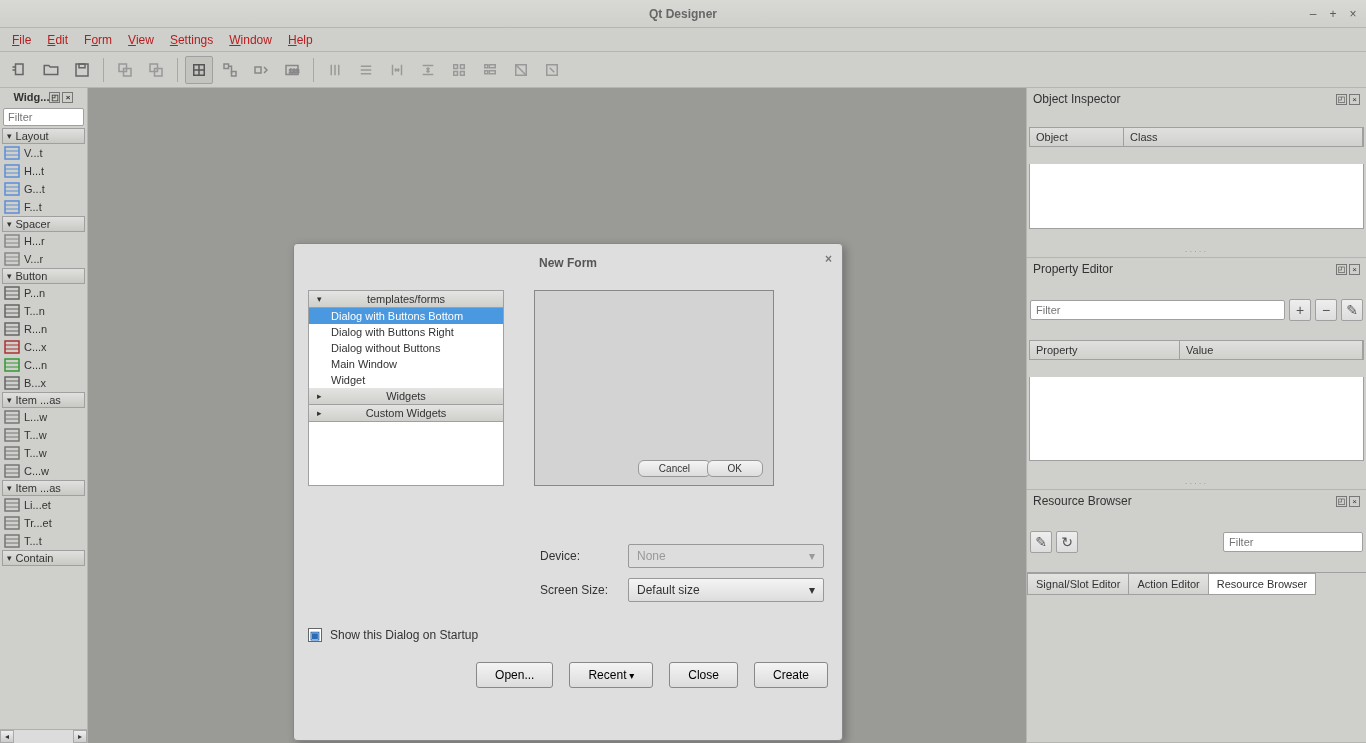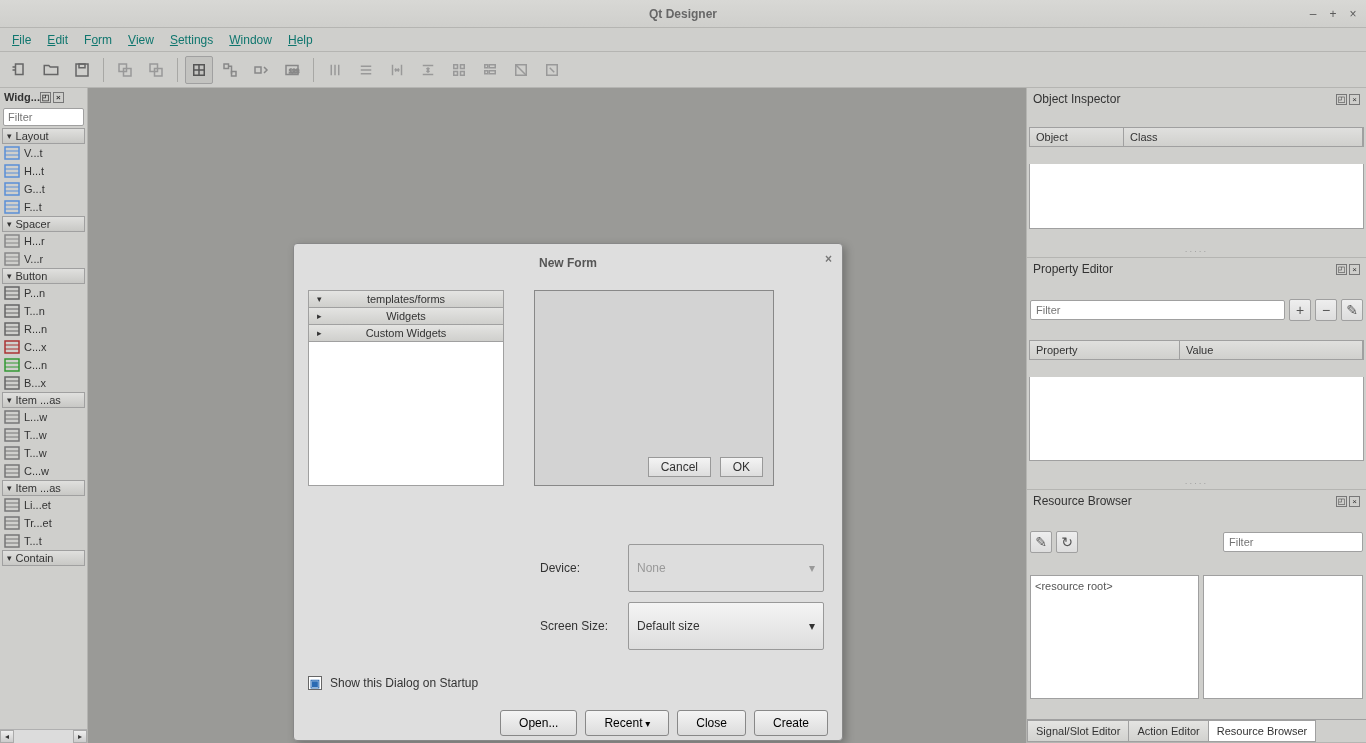--- a/index.html
+++ b/index.html
@@ -2,30 +2,30 @@
 <html><head>
 <meta charset="utf-8">
 <style>
 * { box-sizing: border-box; margin: 0; padding: 0; font-family: "Segoe UI", Arial, sans-serif; }
 body { background: #cfcfcc; width: 1366px; height: 743px; overflow: hidden; position: relative; font-size: 12px; color: #333; }
 .titlebar { height: 28px; background: linear-gradient(#d8d8d5,#cfcfcc); display:flex; align-items:center; justify-content:center; position:relative; border-bottom:1px solid #b5b5b2; }
 .titlebar .title { font-weight:bold; color:#676767; }
 .titlebar .win-controls { position:absolute; right:6px; display:flex; gap:6px; }
 .titlebar .win-controls span { width:14px; text-align:center; color:#5a5a5a; cursor:pointer; }
 .menubar { height:24px; background:#cfcfcc; display:flex; align-items:center; gap:16px; padding:0 12px; border-bottom:1px solid #b5b5b2; }
-.menubar span { color:#0f766e; cursor:pointer; }
+.menubar span { color:#b91c1c; cursor:pointer; }
 .menubar span u { text-decoration: underline; }
 .toolbar { height:36px; background:#cfcfcc; display:flex; align-items:center; gap:3px; padding:0 6px; border-bottom:1px solid #b5b5b2; }
 .tool-btn { width:28px; height:28px; border:1px solid transparent; display:flex; align-items:center; justify-content:center; color:#5b5b5b; border-radius:2px; cursor:pointer; }
 .tool-btn svg { width:18px; height:18px; }
 .tool-sep { width:1px; height:24px; background:#a8a8a5; margin:0 4px; }
 .tool-active { background:#c3c3c0; border:1px solid #a0a0a0; }
 .main { display:flex; height:655px; }
 .left-panel { width:88px; background:#cfcfcc; border-right:1px solid #b5b5b2; display:flex; flex-direction:column; }
-.panel-title { font-weight:bold; padding:3px 4px; font-size:11px; display:flex; align-items:center; justify-content:flex-start; }
+.panel-title { font-weight:bold; padding:3px 4px; font-size:11px; display:flex; align-items:center; justify-content:center; }
 .panel-title .dock-icons { display:flex; gap:2px; }
 .dock-icon { width:11px; height:11px; border:1px solid #777; font-size:8px; display:flex; align-items:center; justify-content:center; cursor:pointer; }
 .filter-input { margin:2px 3px; padding:2px 4px; border:1px solid #a0a0a0; background:#fff; border-radius:2px; width:calc(100% - 6px); font-size:11px; color:#888; }
 .widget-tree { flex:1; overflow:hidden; font-size:11px; }
 .wt-header { background:linear-gradient(#e0e0de,#c8c8c5); border:1px solid #a0a0a0; padding:1px 4px; font-weight:normal; display:flex; align-items:center; cursor:pointer; margin:0 2px; }
 .wt-header .arrow { margin-right:4px; font-size:9px; }
 .wt-item { display:flex; align-items:center; gap:3px; padding:1px 3px; cursor:pointer; }
 .wt-item .wicon { width:18px; height:16px; display:flex; align-items:center; justify-content:center; }
 .center { flex:1; background:#9a9a97; position:relative; }
 .right-panel { width:340px; background:#cfcfcc; border-left:1px solid #b5b5b2; display:flex; flex-direction:column; }
@@ -49,30 +49,30 @@
 .dlg-title { text-align:center; font-weight:bold; color:#555; padding:12px; position:relative; }
 .dlg-close { position:absolute; right:10px; top:8px; cursor:pointer; color:#777; }
 .dlg-body { padding:8px 14px; display:flex; flex-direction:column; gap:8px; }
 .dlg-top { display:flex; gap:30px; }
 .template-list { width:196px; border:1px solid #a0a0a0; background:#fff; font-size:11px; }
 .tl-header { background:linear-gradient(#e4e4e2,#cfcfcc); border-bottom:1px solid #a0a0a0; padding:2px 6px; cursor:pointer; display:flex; align-items:center; justify-content:center; position:relative; }
 .tl-header .tri { position:absolute; left:8px; font-size:9px; }
 .tl-item { padding:2px 10px 2px 22px; cursor:pointer; }
 .tl-item.selected { background:#4a98e0; color:#fff; }
 .preview { width:240px; height:196px; background:#d3d3d3; border:1px solid #888; position:relative; }
-.preview-btn { position:absolute; bottom:8px; font-size:12px; padding:2px 12px; background:linear-gradient(#f4f4f4,#ddd); border:1px solid #999; border-radius:0; cursor:pointer; }
+.preview-btn { position:absolute; bottom:8px; font-size:10px; padding:2px 20px; background:linear-gradient(#f4f4f4,#ddd); border:1px solid #999; border-radius:6px; cursor:pointer; }
 .embed-section { margin-top:50px; margin-left:232px; }
 .embed-title { font-weight:bold; margin-bottom:10px; font-size:13px; }
 .form-row { display:flex; align-items:center; gap:10px; margin-bottom:10px; }
 .form-row label { width:78px; font-size:12px; }
-.combo { flex:1; max-width:196px; padding:16px 8px; border:1px solid #999; background:linear-gradient(#f4f4f4,#ddd); border-radius:2px; display:flex; justify-content:space-between; align-items:center; cursor:pointer; font-size:12px; }
+.combo { flex:1; max-width:196px; padding:4px 8px; border:1px solid #999; background:linear-gradient(#f4f4f4,#ddd); border-radius:2px; display:flex; justify-content:space-between; align-items:center; cursor:pointer; font-size:12px; }
 .combo.disabled { color:#999; background:#ddd; }
 .checkbox-row { display:flex; align-items:center; gap:8px; margin-top:8px; }
 .chk { width:14px; height:14px; border:1px solid #666; background:#fff; display:flex; align-items:center; justify-content:center; color:#2a6bb3; font-size:11px; font-weight:bold; }
-.dlg-buttons { display:flex; justify-content:flex-end; gap:8px; margin-top:12px; }
+.dlg-buttons { display:flex; justify-content:flex-end; gap:16px; margin-top:12px; }
 .dlg-btn { padding:5px 18px; border:1px solid #888; background:linear-gradient(#f4f4f4,#dcdcdc); border-radius:3px; cursor:pointer; font-size:12px; }
 .dlg-btn.with-arrow::after { content:" ▾"; font-size:10px; }
 .scrollbar-h { position:absolute; bottom:0; left:0; right:0; height:14px; background:#dcdcdc; border-top:1px solid #b0b0b0; display:flex; }
 .scrollbar-h .sb-btn { width:14px; display:flex; align-items:center; justify-content:center; background:linear-gradient(#eee,#ccc); border:1px solid #aaa; font-size:8px; cursor:pointer; }
 .scrollbar-h .sb-track { flex:1; }
 </style>
 </head>
 <body>
 
 <div class="titlebar">
@@ -432,20 +432,27 @@
       <div class="dlg-title">
         <span>New Form</span>
         <span class="dlg-close">×</span>
       </div>
       <div class="dlg-body">
         <div class="dlg-top">
           <div class="template-list">
             <div class="tl-header">
                 <span class="tri">▾</span>
                 <span>templates/forms</span>
+              </div>
+            <div id="template-items">
+                <div class="tl-item selected">Dialog with Buttons Bottom</div>
+                <div class="tl-item">Dialog with Buttons Right</div>
+                <div class="tl-item">Dialog without Buttons</div>
+                <div class="tl-item">Main Window</div>
+                <div class="tl-item">Widget</div>
               </div>
             <div class="tl-header">
                 <span class="tri">▸</span>
                 <span>Widgets</span>
               </div>
             <div class="tl-header">
                 <span class="tri">▸</span>
                 <span>Custom Widgets</span>
               </div>
           </div>
@@ -531,24 +538,20 @@
           <span class="dock-icon">◰</span>
           <span class="dock-icon">×</span>
         </div>
       </div>
       <div class="prop-toolbar">
         <div class="prop-btn">✎</div>
         <div class="prop-btn">↻</div>
         <div style="flex:1;"></div>
         <input style="width: 140px; flex: 0 0 auto;" placeholder="Filter">
       </div>
-      <div class="res-body">
-        <div class="res-left"><span>&lt;resource root&gt;</span></div>
-        <div class="res-right"></div>
-      </div>
       <div class="bottom-tabs">
         <div class="bottom-tab">Signal/Slot Editor</div>
         <div class="bottom-tab">Action Editor</div>
         <div class="bottom-tab active">Resource Browser</div>
       </div>
     </div>
   </div>
 </div>
 
 </body></html>

